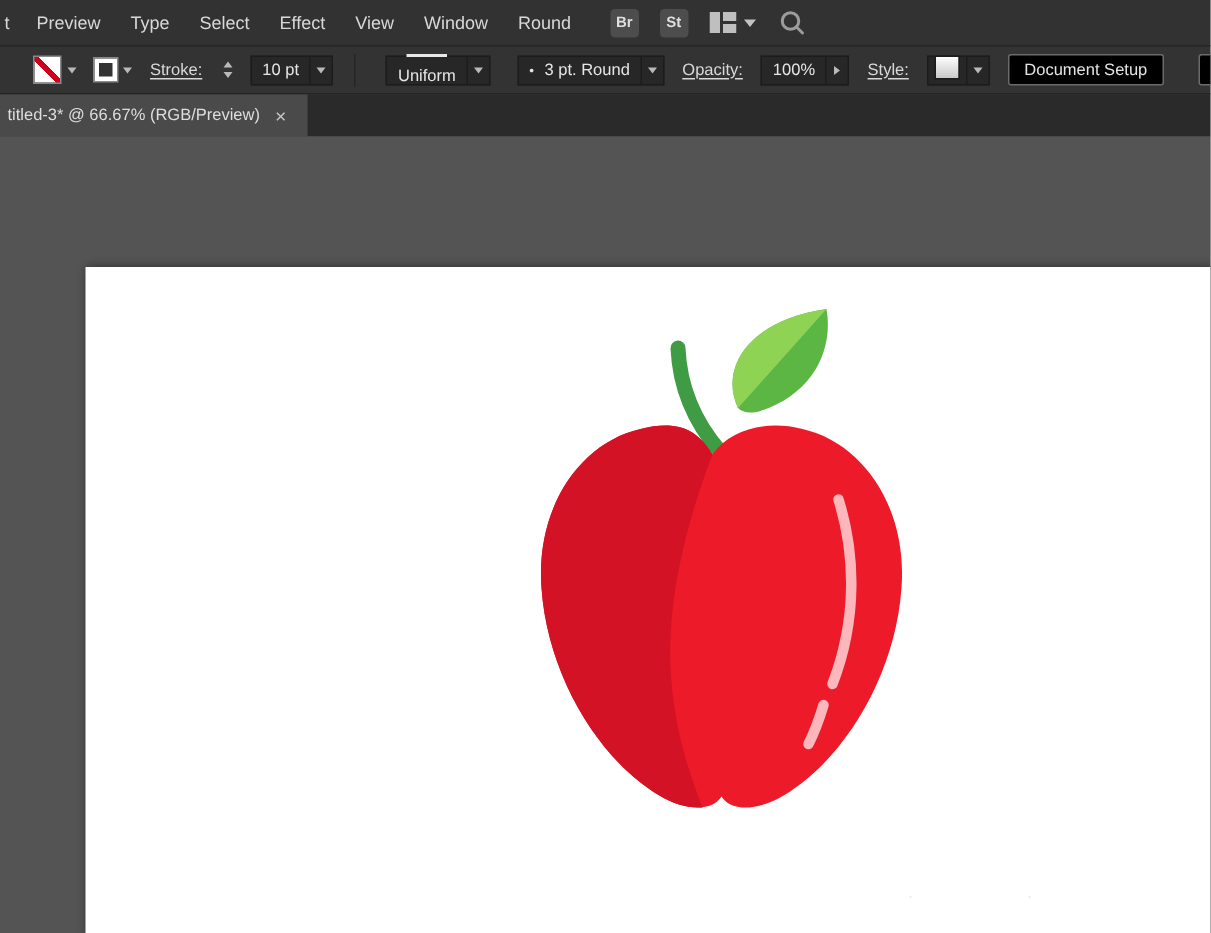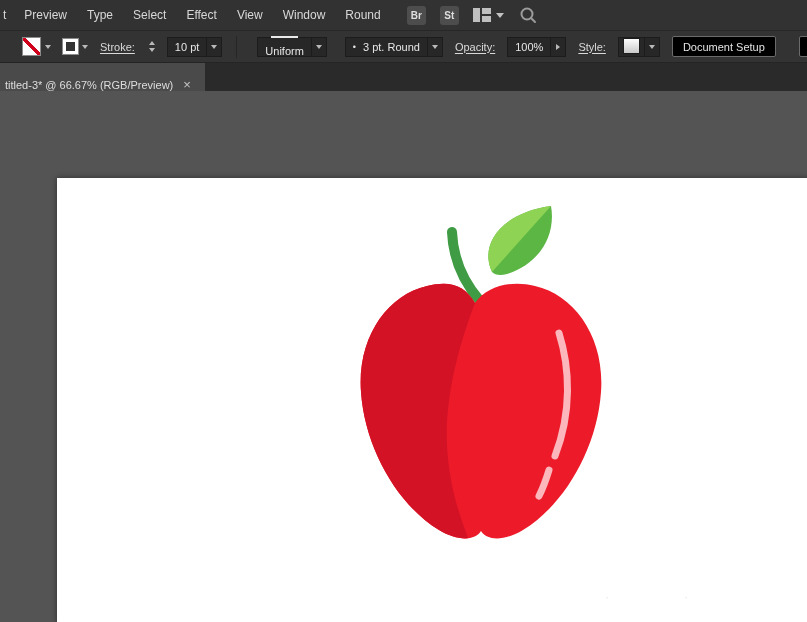--- a/index.html
+++ b/index.html
@@ -91,21 +91,21 @@
   .btn-prefs { margin-left:11px; margin-right:-16px; }
   .style-chip {
     width:17px; height:16px; border:1px solid #1c1c1c;
     background:linear-gradient(#fdfdfd,#c9c9c9);
   }
 
   
   .tabbar { height:28px; flex:0 0 auto; background:#2a2a2a; display:flex; }
   .tab {
     width:205px; height:28px; background:#4a4a4a;
-    display:flex; align-items:flex-end; gap:10px; padding:0 9px 0 5px;
+    display:flex; align-items:center; gap:10px; padding:0 9px 0 5px;
     font-size:11px; color:#dedede; overflow:hidden;
   }
   .tab-title { white-space:nowrap; overflow:hidden; }
   .tab-close { color:#c6c6c6; font-size:13px; line-height:1; }
 
   
   .canvas { flex:1; position:relative; background:#545454; overflow:hidden; }
   .artboard {
     position:absolute; left:57px; top:87px; right:-2px; bottom:-2px;
     background:#ffffff; box-shadow:0 0 6px rgba(0,0,0,0.45);

